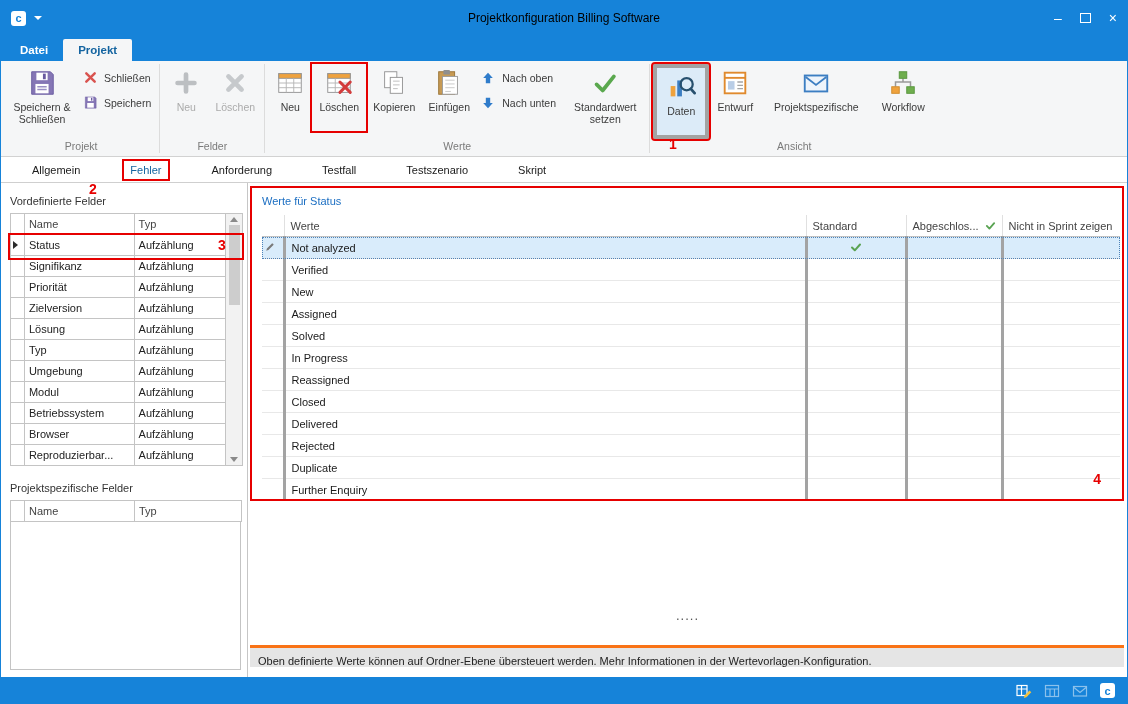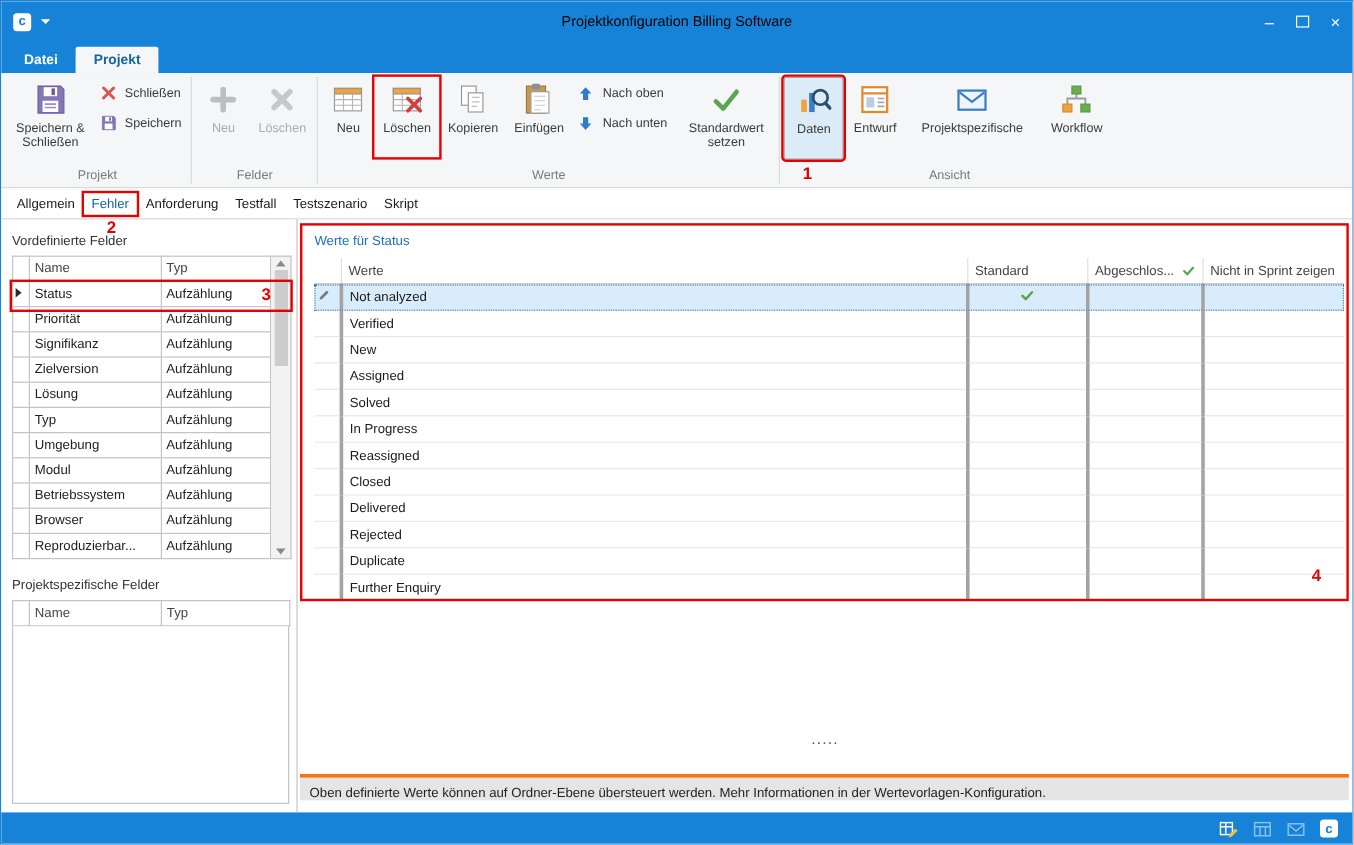--- a/index.html
+++ b/index.html
@@ -25,29 +25,29 @@
   .rb-group{display:flex;flex-direction:column;padding:0 3px;}
   .rb-row{flex:1;display:flex;align-items:flex-start;padding-top:3px;}
   .rb-group-label{height:17px;text-align:center;font-size:10.5px;color:#7a7a7a;line-height:15px;}
   .rb-sep{width:1px;background:#dcdcdc;margin:3px 0;}
   .rb-big{display:flex;flex-direction:column;align-items:center;gap:2px;padding:3px 2px 0;font-size:10.5px;color:#3b3b3b;text-align:center;line-height:12px;min-height:64px;}
   .rb-col{display:flex;flex-direction:column;gap:2px;padding-top:2px;}
   .rb-small{display:flex;align-items:center;gap:5px;font-size:10.5px;color:#3b3b3b;padding:2px 5px;height:19px;}
   .rb-big.disabled,.rb-big.disabled .rb-label{color:#ababab;}
   .icon32{height:32px;display:flex;align-items:center;}
   .icon16{width:16px;height:16px;display:flex;align-items:center;}
-  .daten-active{background:#dcebf8;border:1px solid #a3a3a3;border-radius:2px;align-items:center;}
+  .daten-active{background:#dcebf8;border:4px solid #a3a3a3;border-radius:2px;align-items:center;}
 
   
   .ann-outline{outline:2px solid #e60000;outline-offset:0;}
   .ann-num{position:absolute;color:#e60000;font-weight:bold;font-size:14px;pointer-events:none;z-index:20;}
 
   
   .doc-tabs{height:25px;background:#fff;border-bottom:1px solid #cfcfcf;display:flex;align-items:center;padding-left:6px;}
-  .d-tab{font-size:11px;color:#1a1a1a;padding:3px 6px;margin:0 1px;}
+  .d-tab{font-size:11px;color:#1a1a1a;padding:3px 6px;margin:0 19px;}
   .d-tab.active{color:#1464a0;}
 
   
   .content{height:494px;display:flex;background:#fff;}
   .left-panel{width:247px;border-right:1px solid #c6c6c6;padding:8px 0 0 9px;box-sizing:border-box;position:relative;}
   .right-panel{flex:1;position:relative;}
 
   .lp-title{font-size:11px;color:#333;margin:4px 0 6px;}
   .lp2{margin-top:16px;}
 
@@ -334,26 +334,26 @@
             </tr>
           </thead>
           <tbody>
             <tr>
               <td class="ind"><span class="tri"></span></td>
               <td>Status</td>
               <td>Aufzählung</td>
             </tr>
             <tr>
                 <td class="ind"></td>
+                <td>Signifikanz</td>
+                <td>Aufzählung</td>
+              </tr>
+            <tr>
+                <td class="ind"></td>
                 <td>Priorität</td>
-                <td>Aufzählung</td>
-              </tr>
-            <tr>
-                <td class="ind"></td>
-                <td>Signifikanz</td>
                 <td>Aufzählung</td>
               </tr>
             <tr>
                 <td class="ind"></td>
                 <td>Zielversion</td>
                 <td>Aufzählung</td>
               </tr>
             <tr>
                 <td class="ind"></td>
                 <td>Lösung</td>

